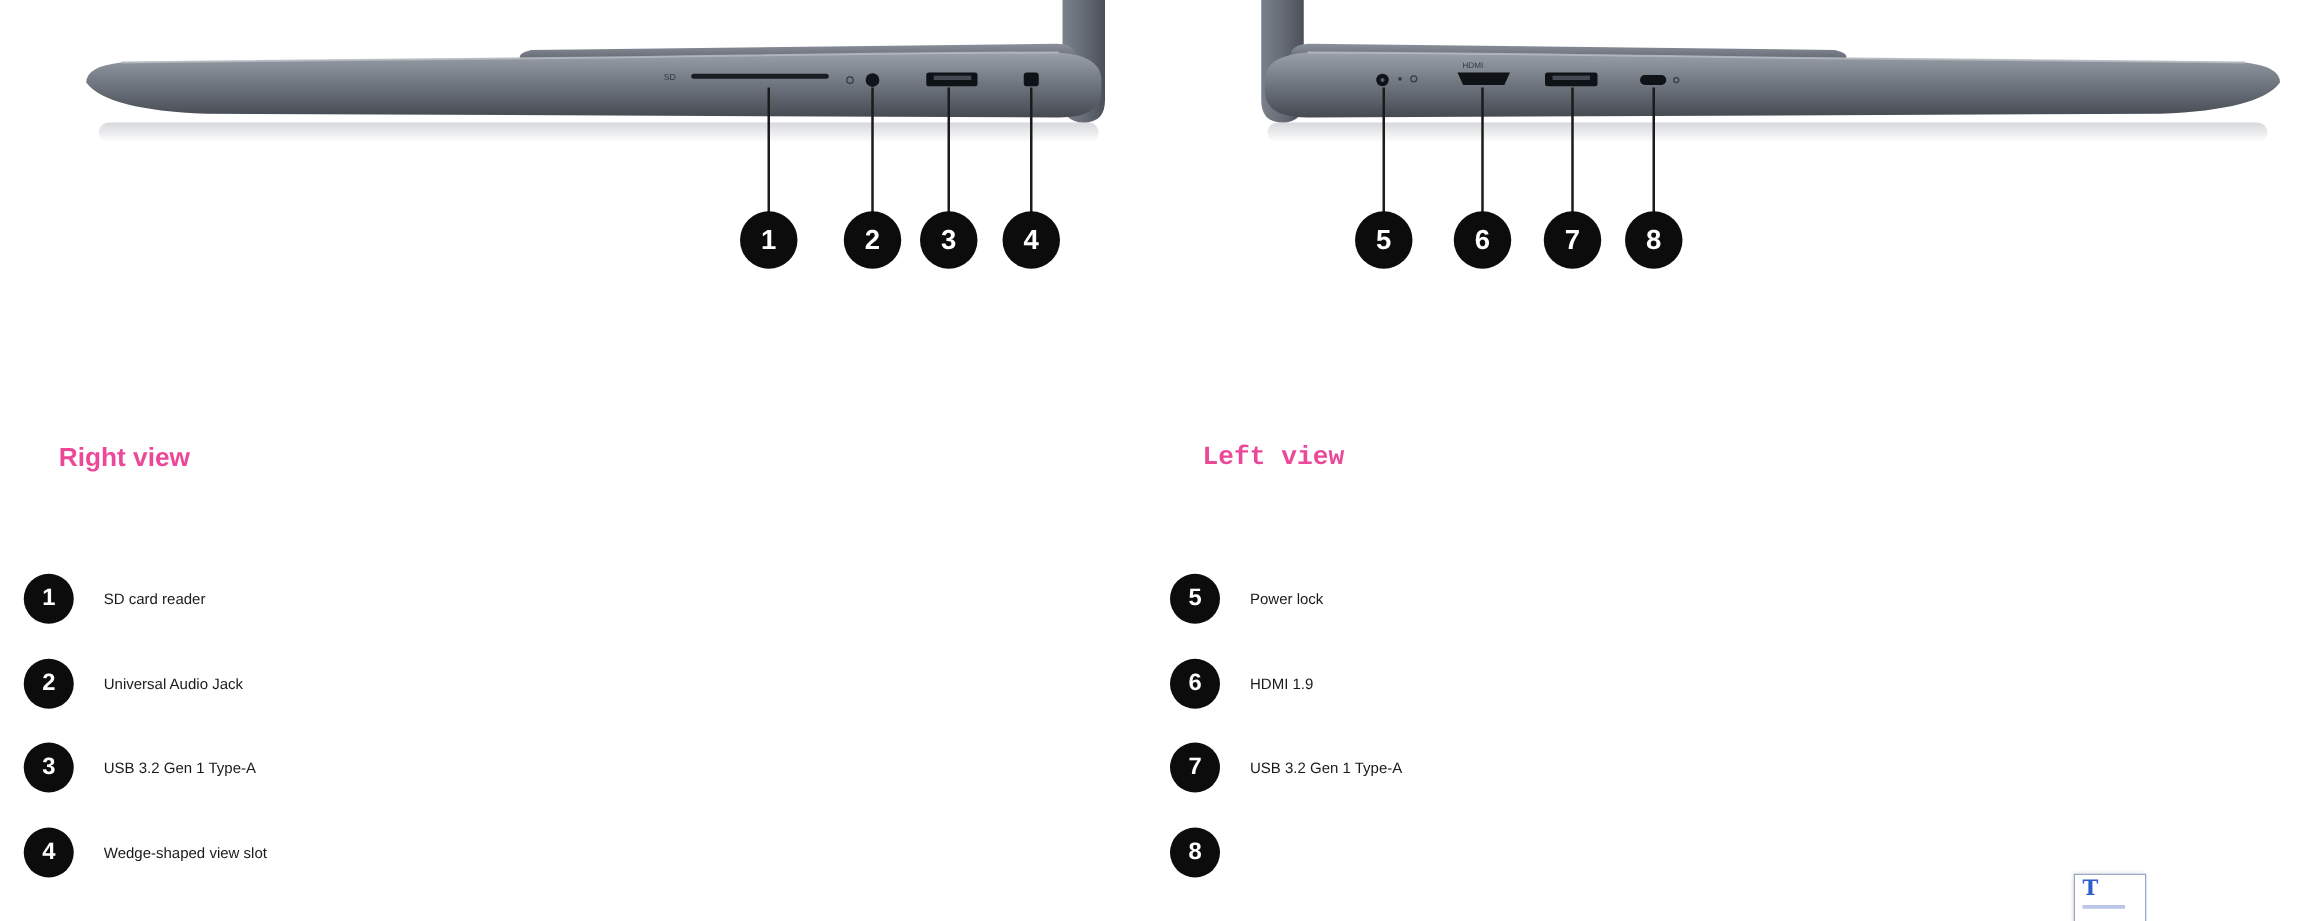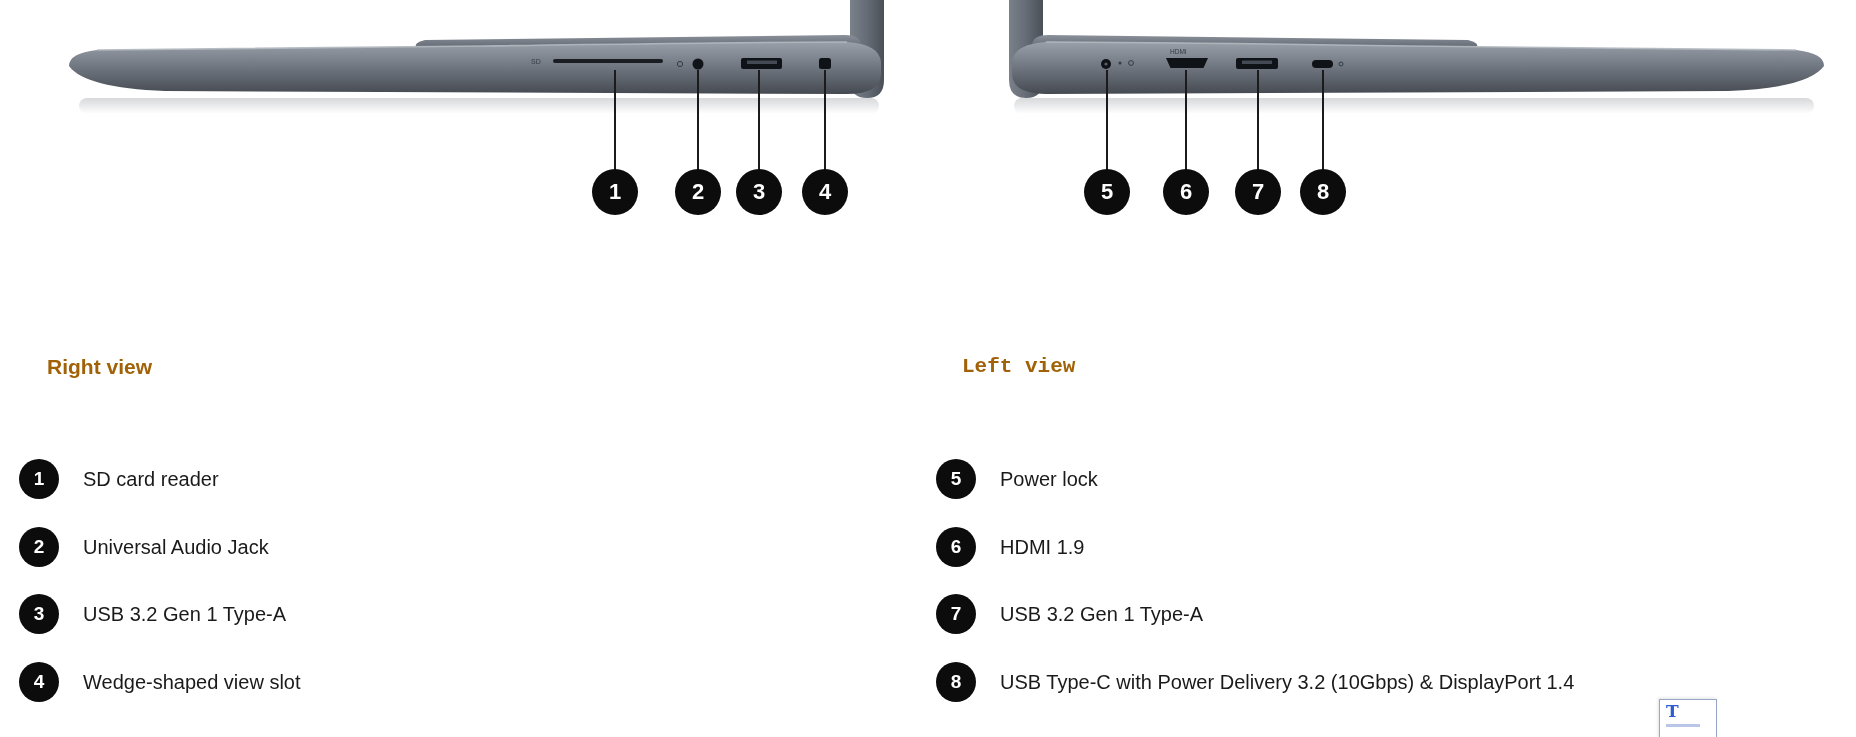--- a/index.html
+++ b/index.html
@@ -19,31 +19,31 @@
 
   .bubble {
     position: absolute; top: 169px; width: 46px; height: 46px;
     border-radius: 50%; background: #0c0c0c; color: #ffffff;
     display: flex; align-items: center; justify-content: center;
     font-size: 22px; font-weight: bold; z-index: 5;
   }
 
   .view-heading {
     position: absolute; top: 355px;
-    font-size: 21px; font-weight: 700; color: #a16207;
+    font-size: 21px; font-weight: 700; color: #ec4899;
   }
 
   .port-row { position: absolute; display: flex; align-items: center; height: 40px; }
   .port-num {
     flex: 0 0 40px; width: 40px; height: 40px; border-radius: 50%;
     background: #0c0c0c; color: #ffffff;
     display: flex; align-items: center; justify-content: center;
     font-size: 19px; font-weight: bold;
   }
-  .port-label { margin-left: 24px; font-size: 20px; color: #1a1a1a; white-space: nowrap; }
+  .port-label { margin-left: 24px; font-size: 12px; color: #1a1a1a; white-space: nowrap; }
 
   .corner-popup {
     position: absolute; left: 1659px; top: 699px; width: 58px; height: 40px;
     background: #ffffff; border: 1px solid #9aa7c7;
     box-shadow: -1px -1px 3px rgba(0,0,0,0.12);
     padding: 3px 6px; z-index: 6;
   }
   .corner-popup-letter {
     font-family: "DejaVu Serif", serif;
     font-size: 17px; font-weight: bold; color: #2f5bd0; line-height: 1;
@@ -173,19 +173,18 @@
 <div class="port-row" style="left:936px; top:527px;">
   <div class="port-num">6</div>
   <div class="port-label">HDMI 1.9</div>
 </div>
 <div class="port-row" style="left:936px; top:594px;">
   <div class="port-num">7</div>
   <div class="port-label">USB 3.2 Gen 1 Type-A</div>
 </div>
 <div class="port-row" style="left:936px; top:662px;">
   <div class="port-num">8</div>
-  <div class="port-label">USB Type-C with Power Delivery 3.2 (10Gbps) &amp; DisplayPort 1.4</div>
 </div>
 
 <div class="corner-popup">
   <span class="corner-popup-letter">T</span>
   <span class="corner-popup-lines"></span>
 </div>
 
 </body></html>

